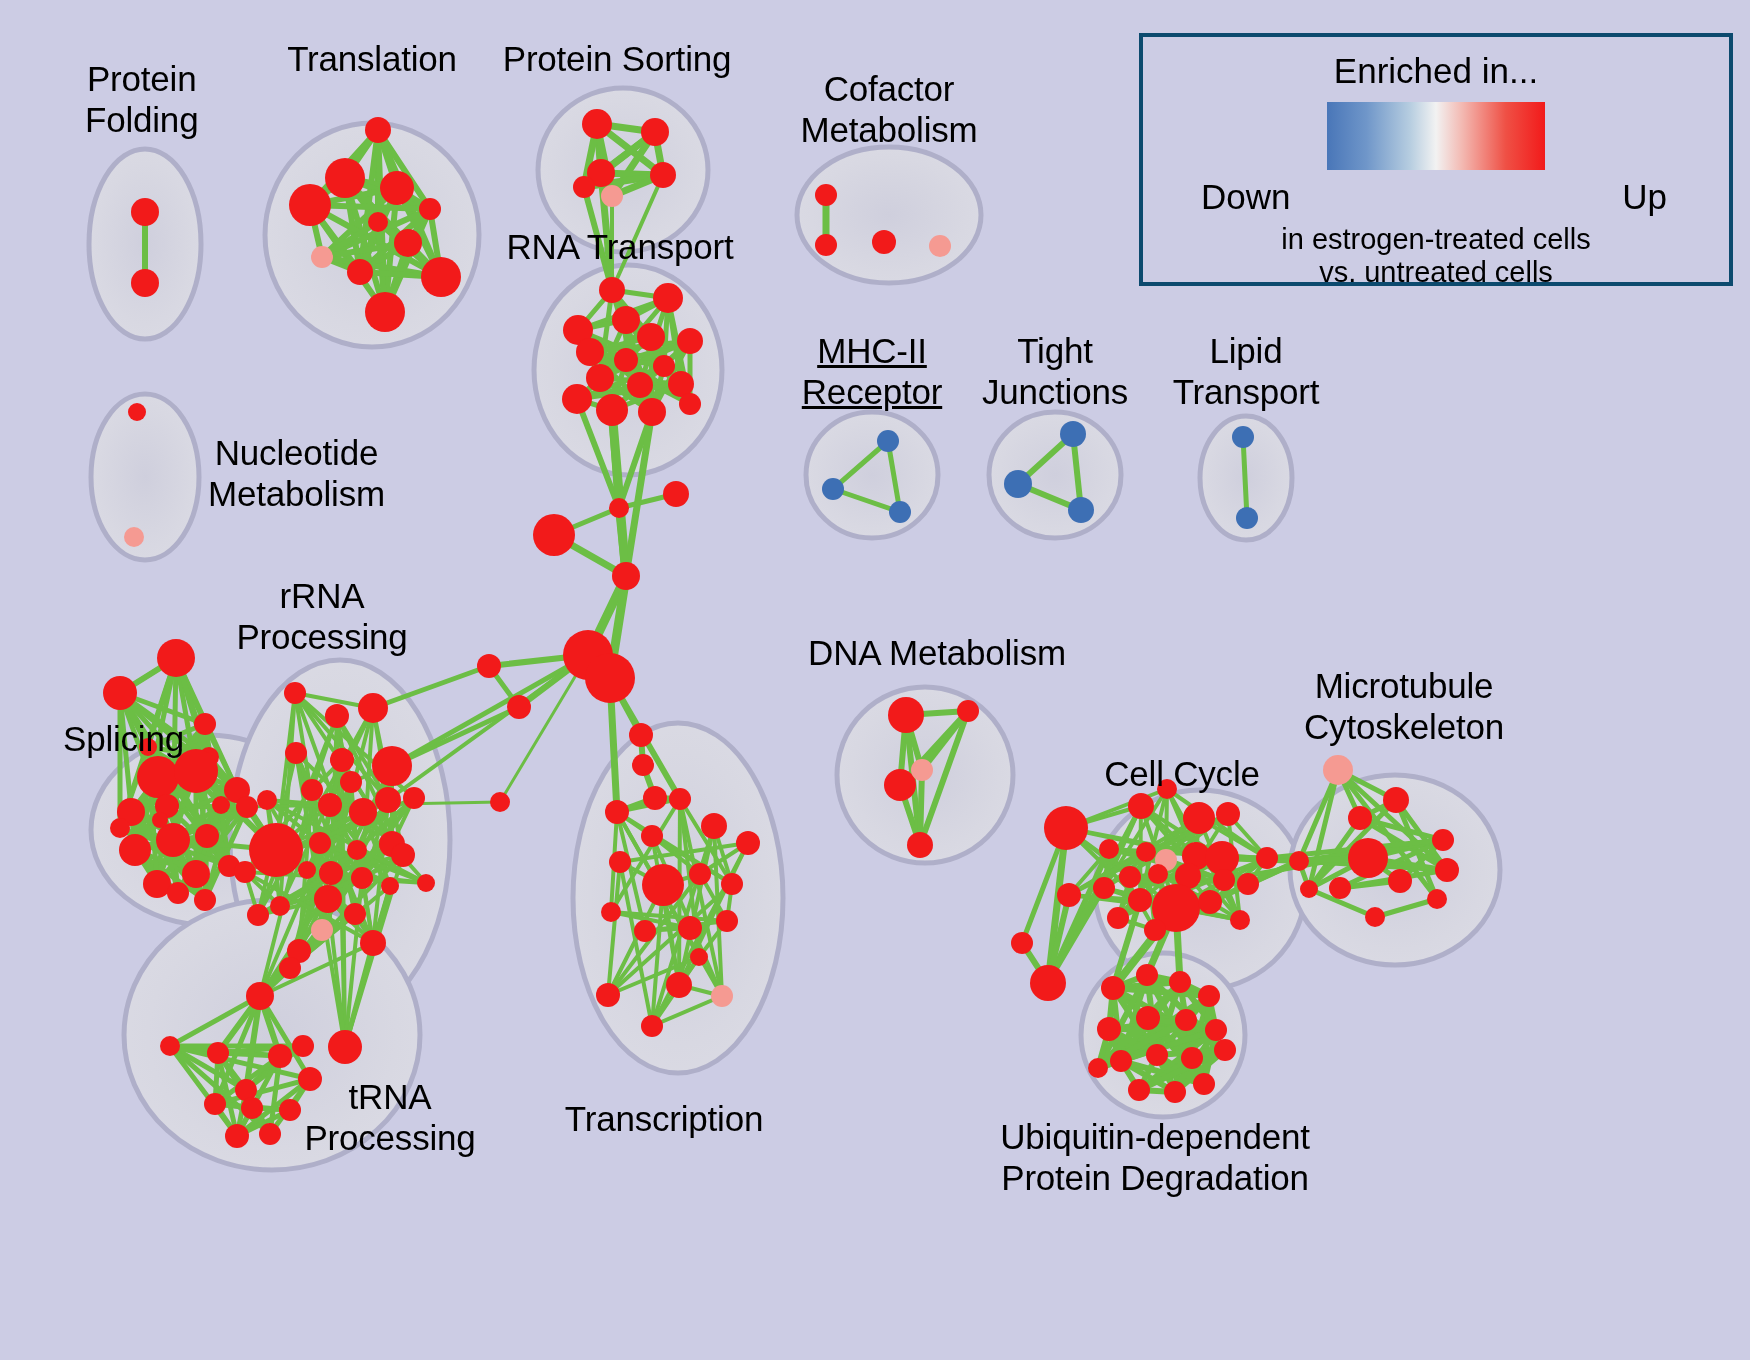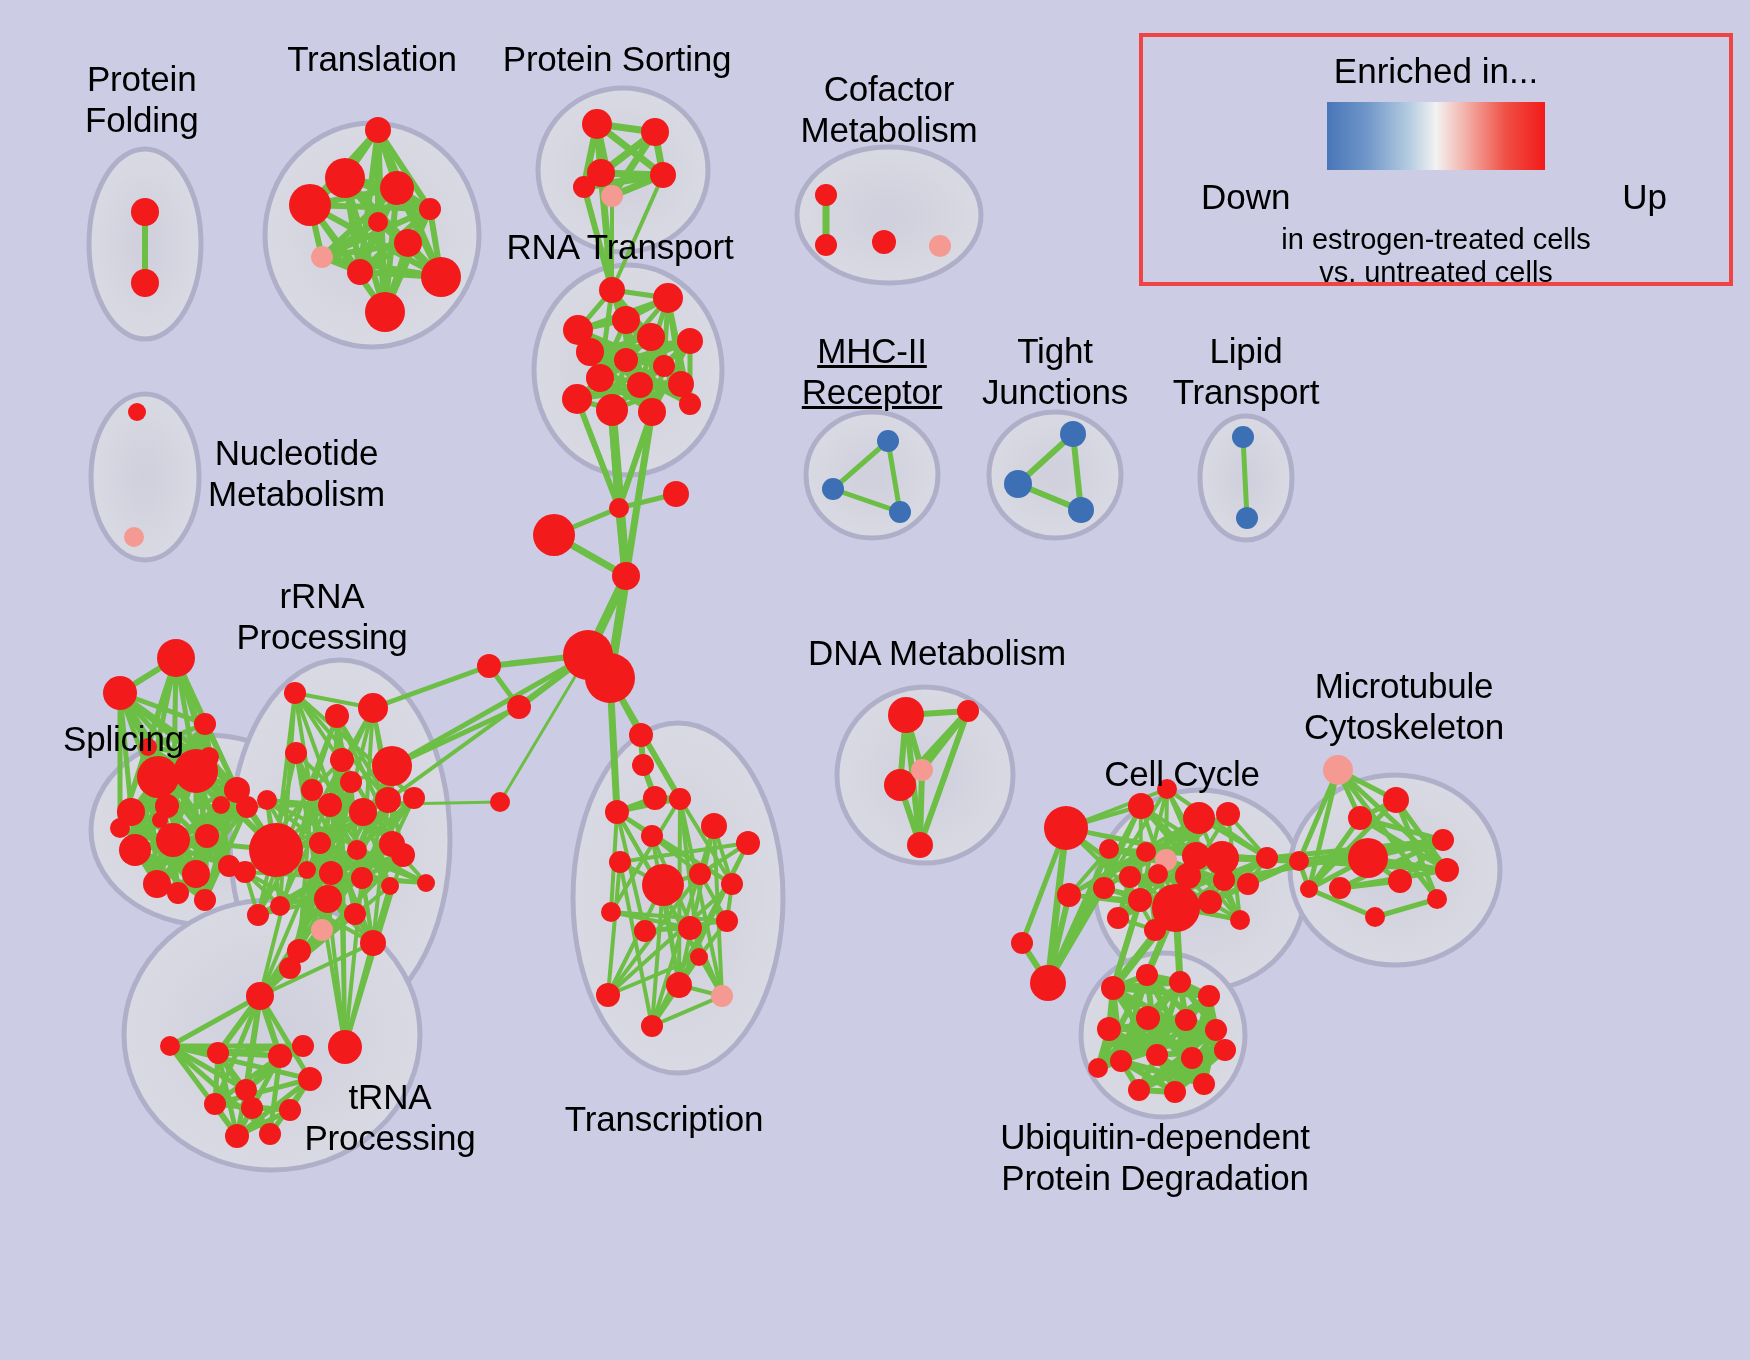--- a/index.html
+++ b/index.html
@@ -4,21 +4,21 @@
 <style>
   html,body{margin:0;padding:0;background:#ccccE4;}
   body{font-family:"Liberation Sans",sans-serif;}
   #stage{position:relative;width:1750px;height:1360px;background:#ccccE4;overflow:hidden;}
   #net{position:absolute;left:0;top:0;width:1750px;height:1360px;}
   .lbl{position:absolute;color:#000;font-family:"Liberation Sans",sans-serif;
        font-size:35px;line-height:41px;white-space:pre;font-weight:400;letter-spacing:-0.2px;}
   .lbl.c{text-align:center;transform:translateX(-50%);}
   .lbl.l{text-align:center;}
   #legend{position:absolute;left:1139px;top:33px;width:594px;height:253px;
-          background:#ccccE4;border:4px solid #ef4444;box-sizing:border-box;}
+          background:#ccccE4;border:4px solid #0c4a6e;box-sizing:border-box;}
   #legend .ltitle{position:absolute;top:14px;left:0;width:100%;text-align:center;
           font-size:35px;color:#000;}
   #legend .bar{position:absolute;left:50%;transform:translateX(-50%);top:65px;width:218px;height:68px;
           background:linear-gradient(to right,#4976b8 0%,#6f96c9 18%,#b6cde0 38%,#f2f2f2 50%,#f3b9b2 62%,#ef5045 82%,#f21a1a 100%);}
   #legend .dn{position:absolute;left:58px;top:140px;font-size:35px;color:#000;}
   #legend .up{position:absolute;right:62px;top:140px;font-size:35px;color:#000;margin-left:8px;}
   #legend .s1{position:absolute;top:186px;left:0;width:100%;text-align:center;font-size:29px;color:#000;}
   #legend .s2{position:absolute;top:219px;left:0;width:100%;text-align:center;font-size:29px;color:#000;}
 </style>
 </head>

